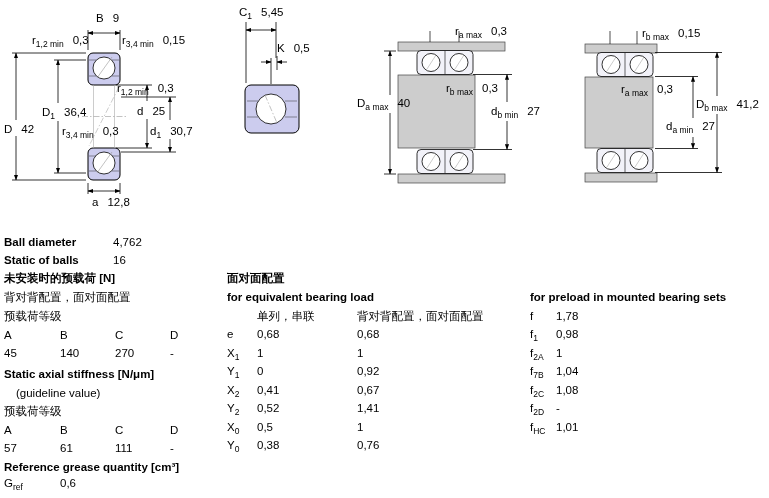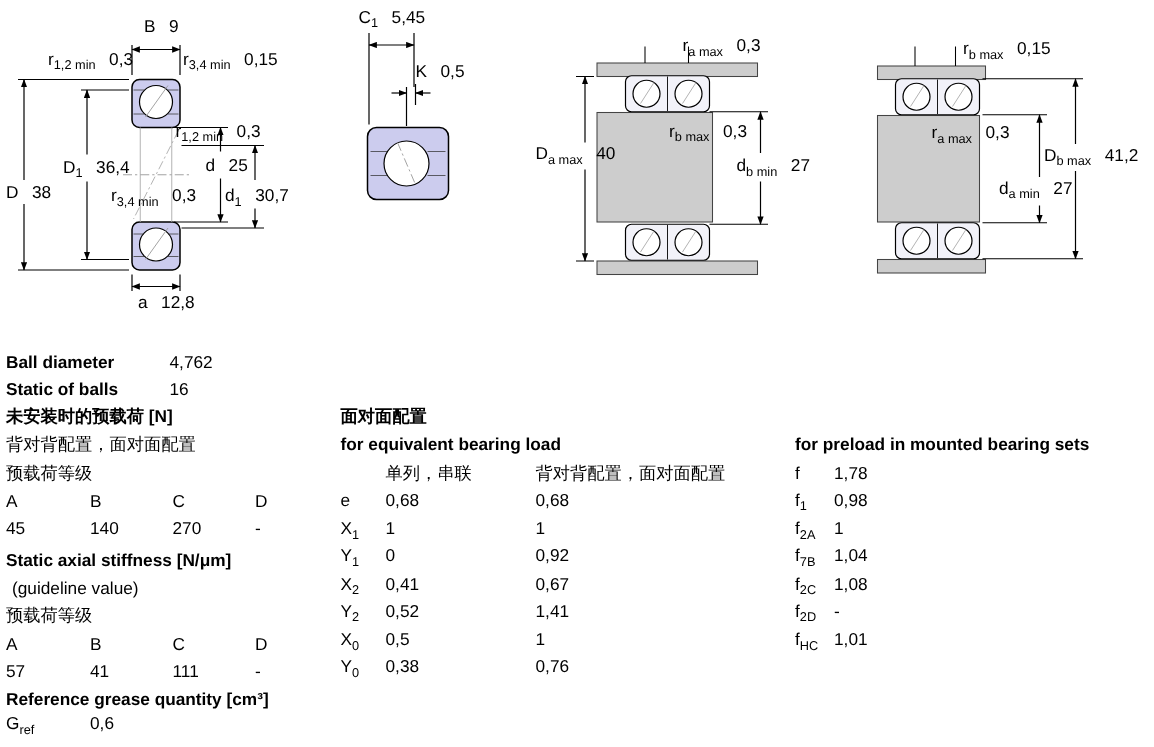--- a/index.html
+++ b/index.html
@@ -189,22 +189,22 @@
   <line x1="693" y1="76.5" x2="693" y2="118" stroke="#000" stroke-width="0.8" marker-start="url(#a4)"></line>
   <line x1="693" y1="137" x2="693" y2="148.5" stroke="#000" stroke-width="0.8" marker-end="url(#a4)"></line>
 </svg>
 
 <div class="dlabel" style="left:96px;top:12px"><span>B</span><sub></sub><span class="v">9</span></div>
 <div class="dlabel" style="left:32px;top:34px"><span>r</span><sub>1,2 min</sub><span class="v">0,3</span></div>
 <div class="dlabel" style="left:122px;top:34px"><span>r</span><sub>3,4 min</sub><span class="v">0,15</span></div>
 <div class="dlabel" style="left:117px;top:82px"><span>r</span><sub>1,2 min</sub><span class="v">0,3</span></div>
 <div class="dlabel" style="left:42px;top:106px"><span>D</span><sub>1</sub><span class="v">36,4</span></div>
 <div class="dlabel" style="left:137px;top:105px"><span>d</span><sub></sub><span class="v">25</span></div>
-<div class="dlabel" style="left:4px;top:123px"><span>D</span><sub></sub><span class="v">38</span></div>
-<div class="dlabel" style="left:74px;top:125px"><span>r</span><sub>3,4 min</sub><span class="v">0,3</span></div>
+<div class="dlabel" style="left:4px;top:123px"><span>D</span><sub></sub><span class="v">42</span></div>
+<div class="dlabel" style="left:62px;top:125px"><span>r</span><sub>3,4 min</sub><span class="v">0,3</span></div>
 <div class="dlabel" style="left:150px;top:125px"><span>d</span><sub>1</sub><span class="v">30,7</span></div>
 <div class="dlabel" style="left:92px;top:196px"><span>a</span><sub></sub><span class="v">12,8</span></div>
 
 <div class="dlabel" style="left:239px;top:6px"><span>C</span><sub>1</sub><span class="v">5,45</span></div>
 <div class="dlabel" style="left:277px;top:42px"><span>K</span><sub></sub><span class="v">0,5</span></div>
 
 <div class="dlabel" style="left:455px;top:25px"><span>r</span><sub>a max</sub><span class="v">0,3</span></div>
 <div class="dlabel" style="left:357px;top:97px"><span>D</span><sub>a max</sub><span class="v">40</span></div>
 <div class="dlabel" style="left:446px;top:82px"><span>r</span><sub>b max</sub><span class="v">0,3</span></div>
 <div class="dlabel" style="left:491px;top:105px"><span>d</span><sub>b min</sub><span class="v">27</span></div>
@@ -231,31 +231,31 @@
   <span style="left:111px">C</span>
   <span style="left:166px">D</span>
 </div>
 <div class="t" style="left:4px;top:347px">
   <span style="left:0">45</span>
   <span style="left:56px">140</span>
   <span style="left:111px">270</span>
   <span style="left:166px">-</span>
 </div>
 <div class="t bold" style="left:4px;top:368px">Static axial stiffness [N/μm]</div>
-<div class="t" style="left:8px;top:387px">(guideline value)</div>
+<div class="t" style="left:16px;top:387px">(guideline value)</div>
 <div class="t" style="left:4px;top:405px">预载荷等级</div>
 <div class="t" style="left:4px;top:424px">
   <span style="left:0">A</span>
   <span style="left:56px">B</span>
   <span style="left:111px">C</span>
   <span style="left:166px">D</span>
 </div>
 <div class="t" style="left:4px;top:442px">
   <span style="left:0">57</span>
-  <span style="left:56px">41</span>
+  <span style="left:56px">61</span>
   <span style="left:111px">111</span>
   <span style="left:166px">-</span>
 </div>
 <div class="t bold" style="left:4px;top:461px">Reference grease quantity [cm³]</div>
 <div class="t" style="left:4px;top:477px">
   <span style="left:0"><span>G</span><sub>ref</sub></span>
   <span style="left:56px">0,6</span>
 </div>
 
 <div class="t bold" style="left:227px;top:272px">面对面配置</div>

